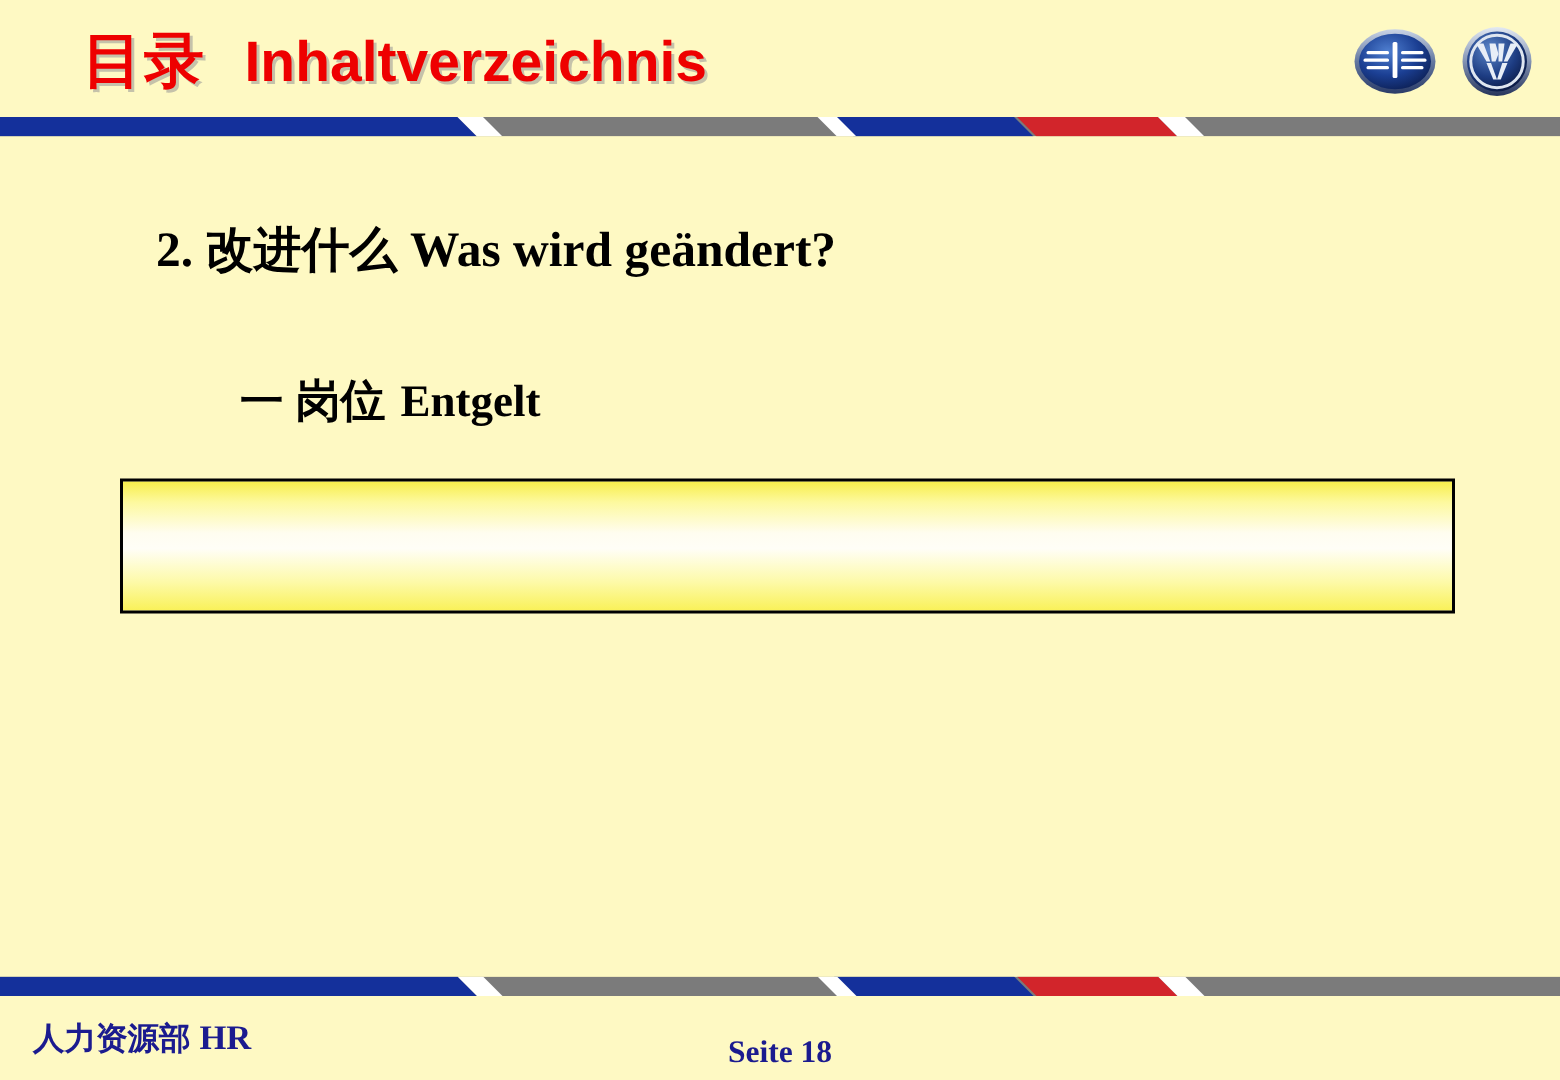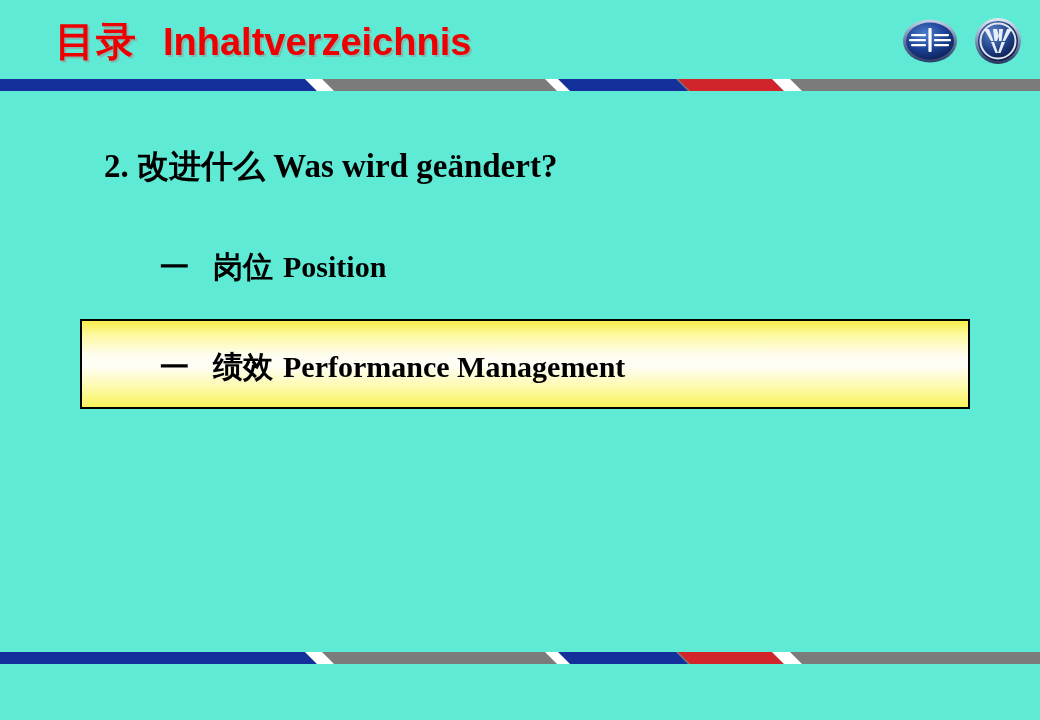--- a/index.html
+++ b/index.html
@@ -5,21 +5,21 @@
   * { margin:0; padding:0; box-sizing:border-box; }
   html, body {
     width:1040px; height:720px;
     background:#ffffff;
     font-family:"Liberation Serif", serif;
     overflow:hidden;
   }
   .slide {
     position:relative;
     width:1040px; height:720px;
-    background:#5eead4;
+    background:#fef9c3;
   }
 
   
   .header {
     position:absolute; left:0; top:0; width:1040px; height:80px;
   }
   .header-title {
     position:absolute;
     left:55px; top:18px;
     font-family:"Liberation Sans", sans-serif;
@@ -90,21 +90,21 @@
   }
   .bullet .dash {
     font-family:"DejaVu Sans", sans-serif;
     font-weight:bold;
     font-size:29px;
   }
   .bullet .cn {
     font-family:"DejaVu Sans", sans-serif;
     font-weight:bold;
     font-size:30px;
-    margin-left:24px;
+    margin-left:8px;
   }
   .bullet .en {
     margin-left:10px;
     font-size:30px;
   }
 
   .bullet-1 { top:152px; }
   .bullet-2 { top:252px; }
   .bullet-3 { top:340px; }
 
@@ -238,36 +238,39 @@
 
     <div class="heading">
       <span>2.</span>
       <span class="cn">改进什么</span>
       <span>Was wird geändert?</span>
     </div>
 
     <div class="highlight-box"></div>
 
     <div class="bullet bullet-1">
-      <span class="dash">一</span><span class="cn">岗位</span><span class="en">Position</span>
-    </div>
-
-    <div class="bullet bullet-2">
-      <span class="dash">一</span><span class="cn">绩效</span><span class="en">Performance Management</span>
-    </div>
+      <span class="dash">一</span><span class="cn">岗位</span><span class="en">Entgelt</span>
+    </div>
+
 
 
   </div>
 
   <div class="stripe stripe-bottom">
     <svg width="1040" height="13" viewBox="0 0 1040 13" preserveAspectRatio="none">
       <rect x="0" y="0" width="1040" height="13" fill="#7b7b7b"></rect>
       <polygon points="0,0 305,0 318,13 0,13" fill="#14309b"></polygon>
       <polygon points="305,0 322,0 335,13 318,13" fill="#ffffff"></polygon>
       <polygon points="556,0 676,0 689,13 569,13" fill="#14309b"></polygon>
       <polygon points="545,0 558,0 571,13 558,13" fill="#ffffff"></polygon>
       <polygon points="678,0 772,0 785,13 691,13" fill="#d2252b"></polygon>
       <polygon points="772,0 790,0 803,13 785,13" fill="#ffffff"></polygon>
     </svg>
   </div>
 
+  <div class="footer">
+    <div class="footer-left">
+      <span class="cn">人力资源部</span><span class="en">HR</span>
+    </div>
+    <div class="footer-center">Seite  18</div>
+  </div>
 
 </div>
 
 </body></html>

